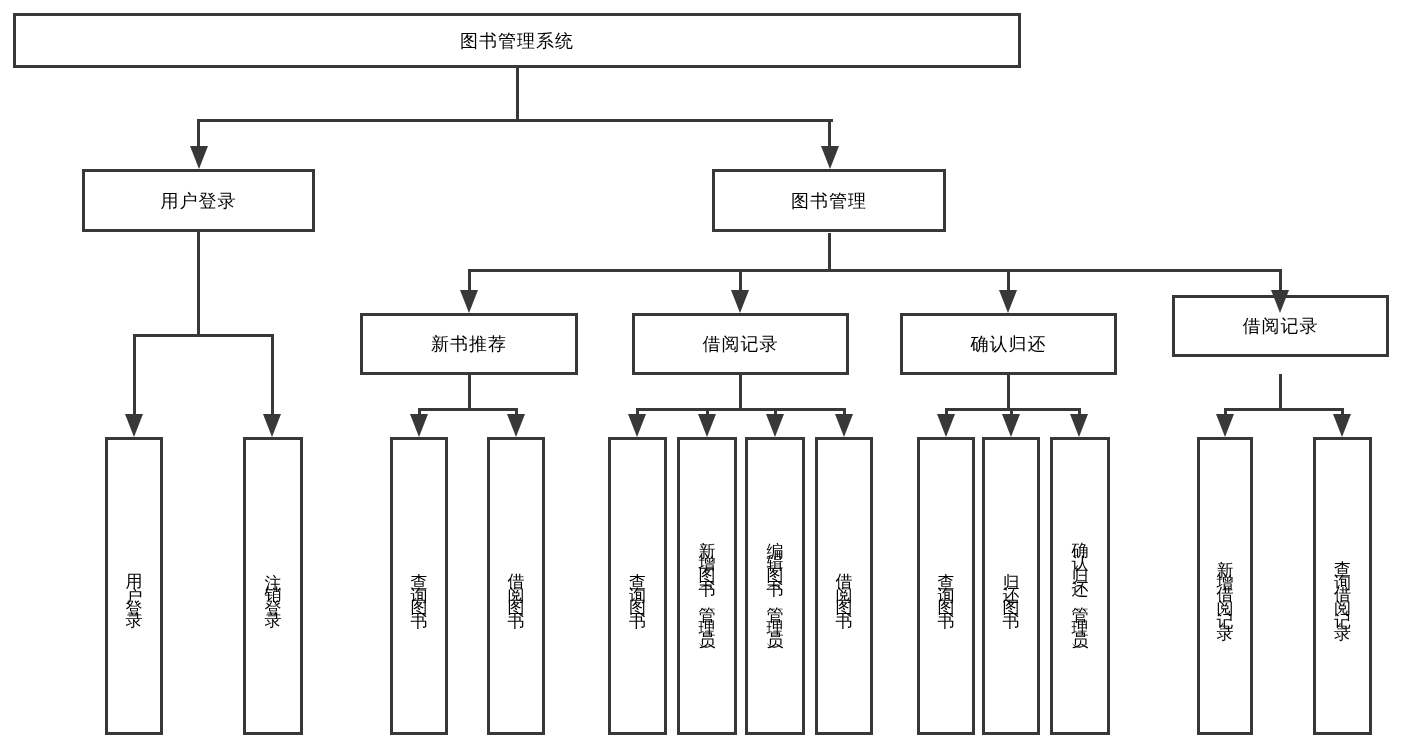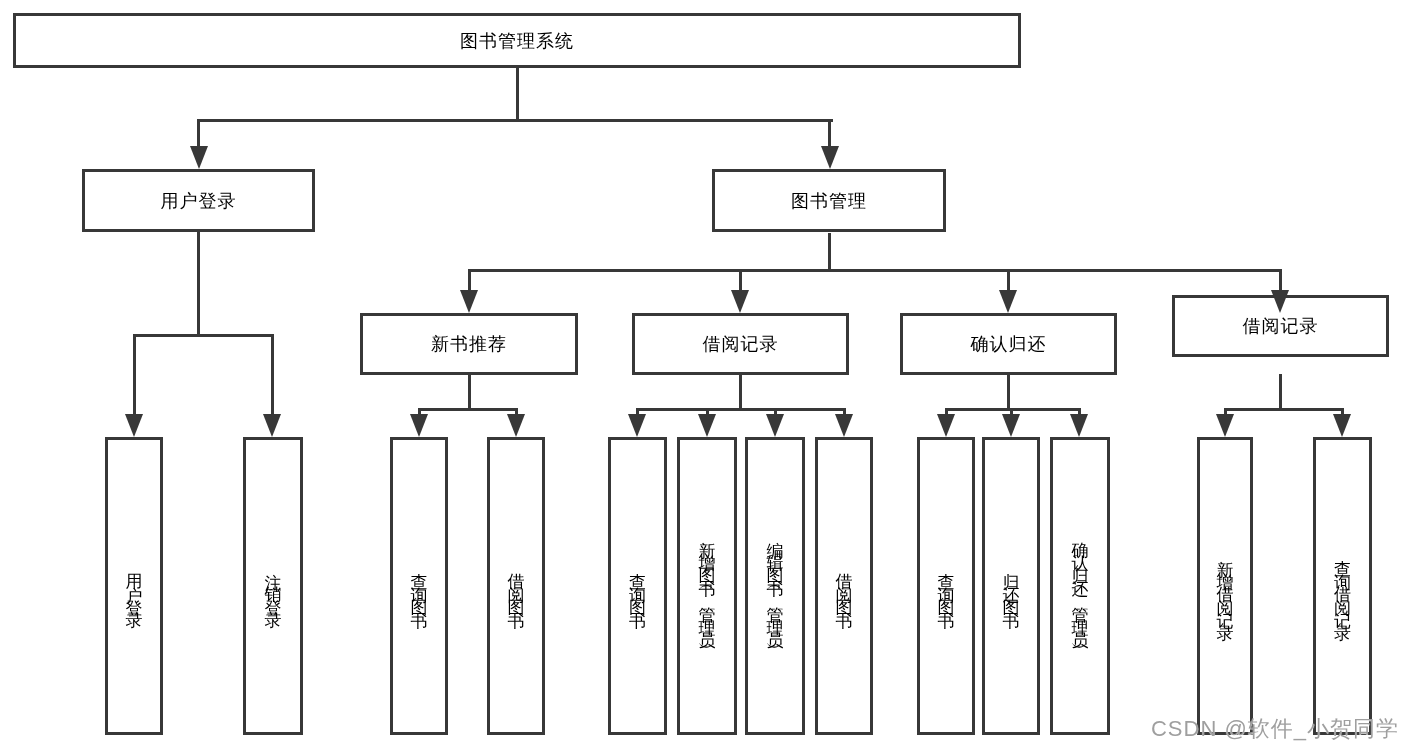--- a/index.html
+++ b/index.html
@@ -157,15 +157,14 @@
   <div class="vline" style="left:1078px;top:408px;width:3px;height:9px"></div>
   <div class="tri" style="left:1070px;top:414px"></div>
 
   <div class="vline" style="left:1279px;top:374px;width:3px;height:36px"></div>
   <div class="hline" style="left:1224px;top:408px;width:120px;height:3px"></div>
   <div class="vline" style="left:1224px;top:408px;width:3px;height:9px"></div>
   <div class="tri" style="left:1216px;top:414px"></div>
   <div class="vline" style="left:1341px;top:408px;width:3px;height:9px"></div>
   <div class="tri" style="left:1333px;top:414px"></div>
 
-  <div class="watermark">CSDN @软件_小贺同学</div>
 
 </div>
 
 </body></html>

